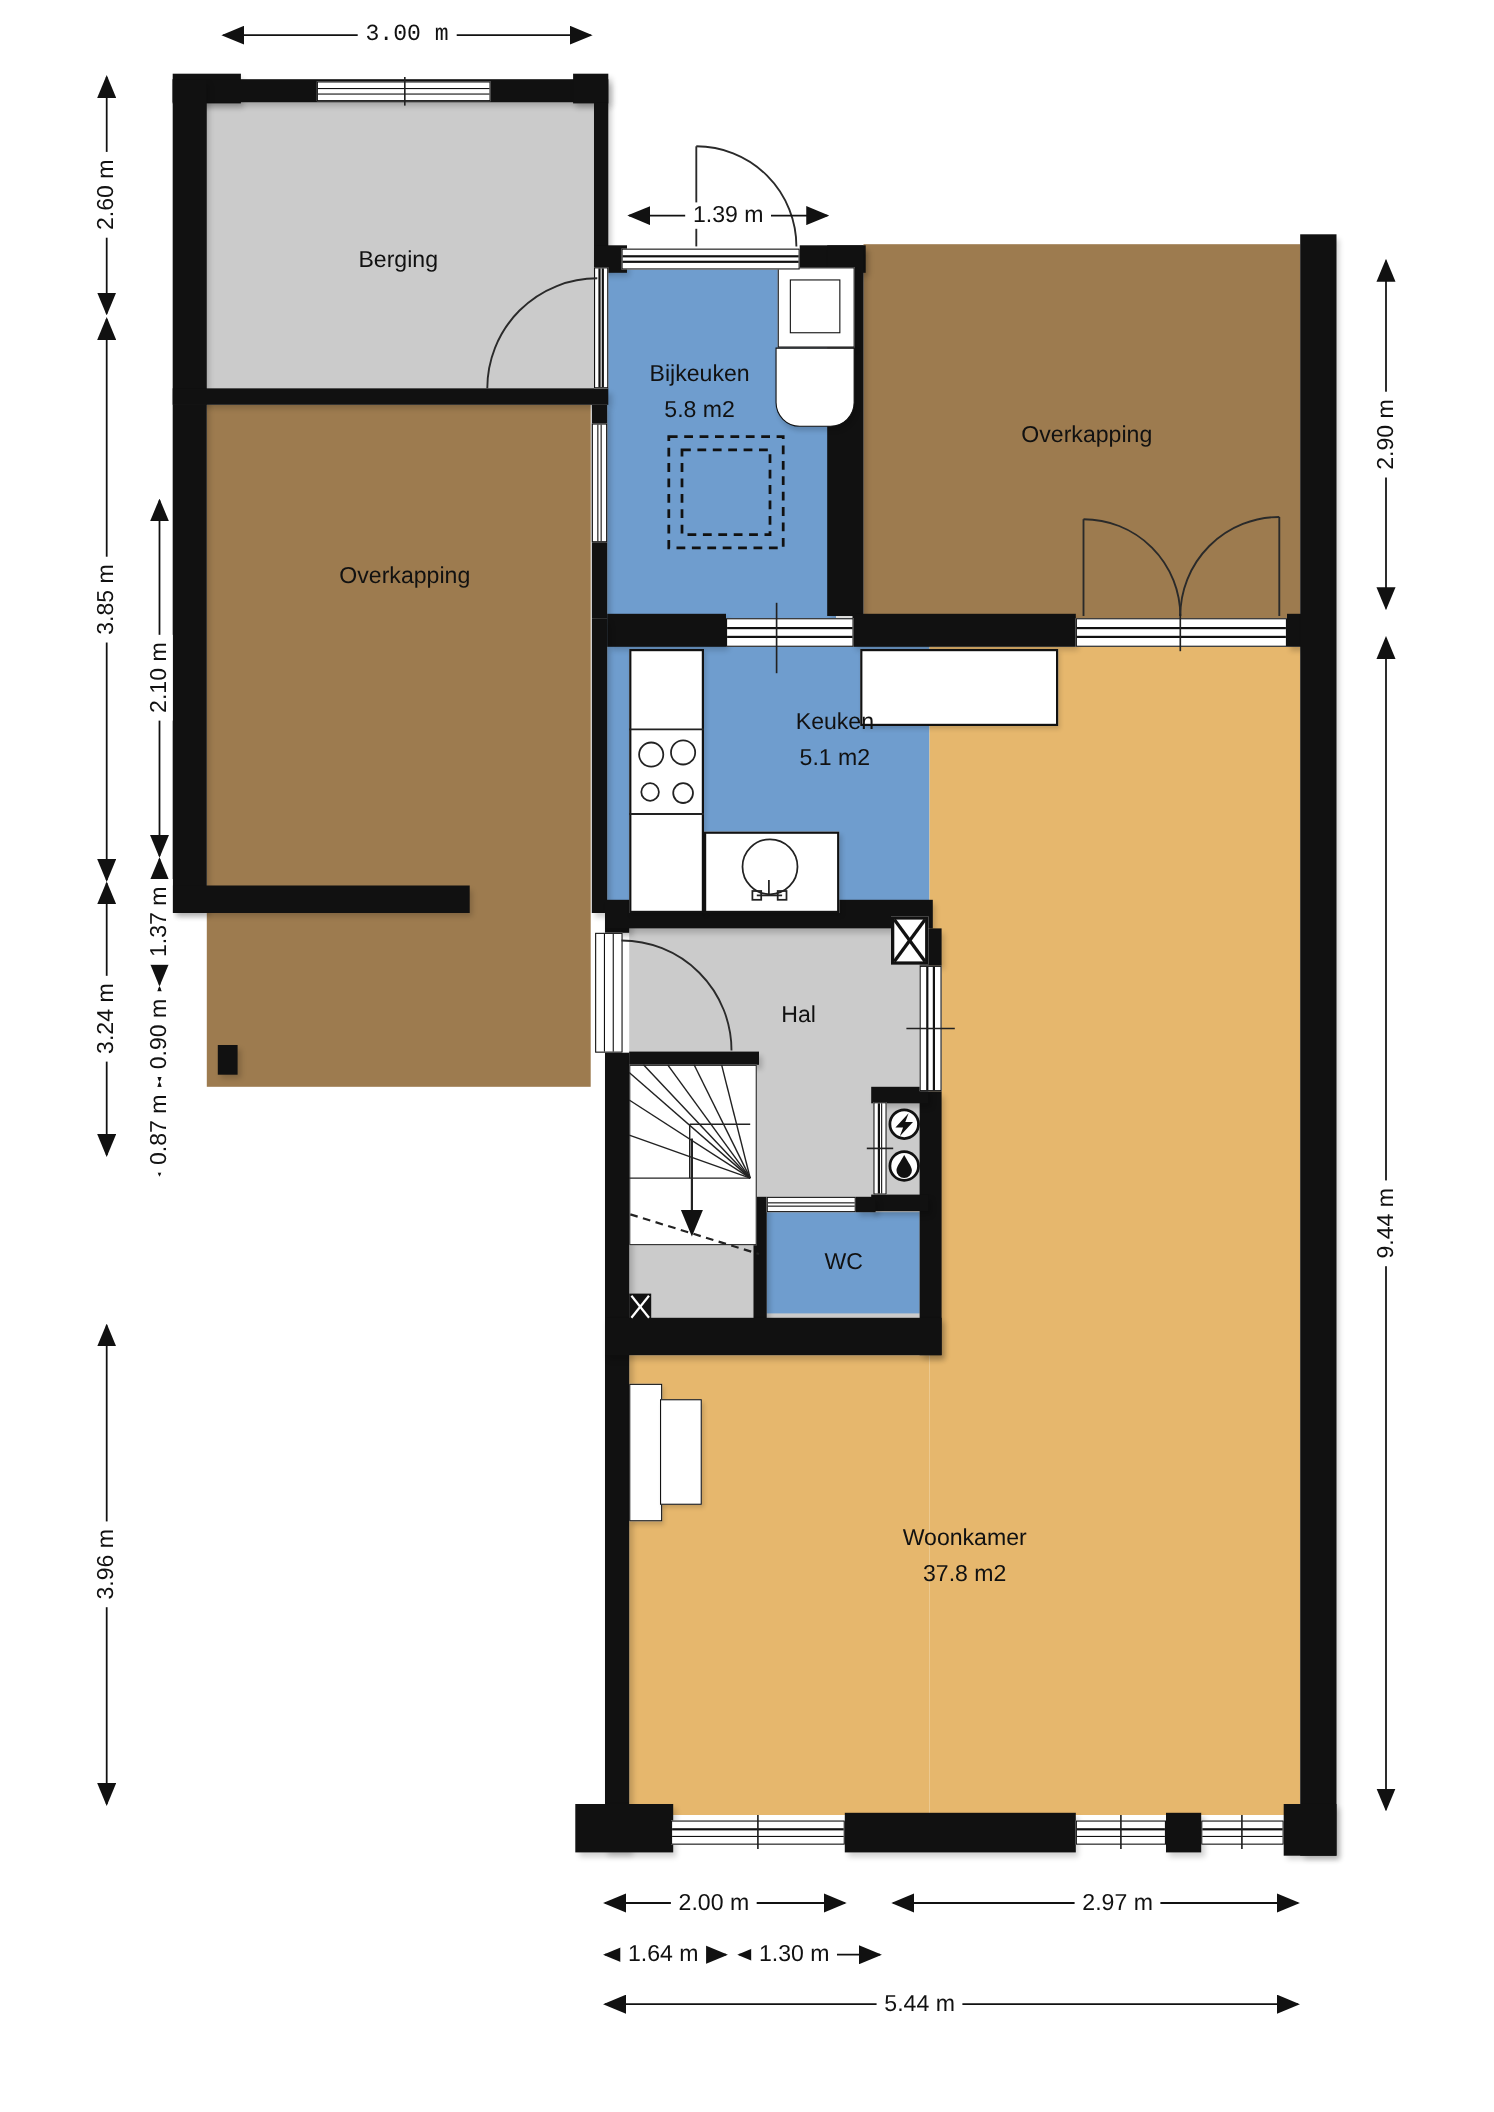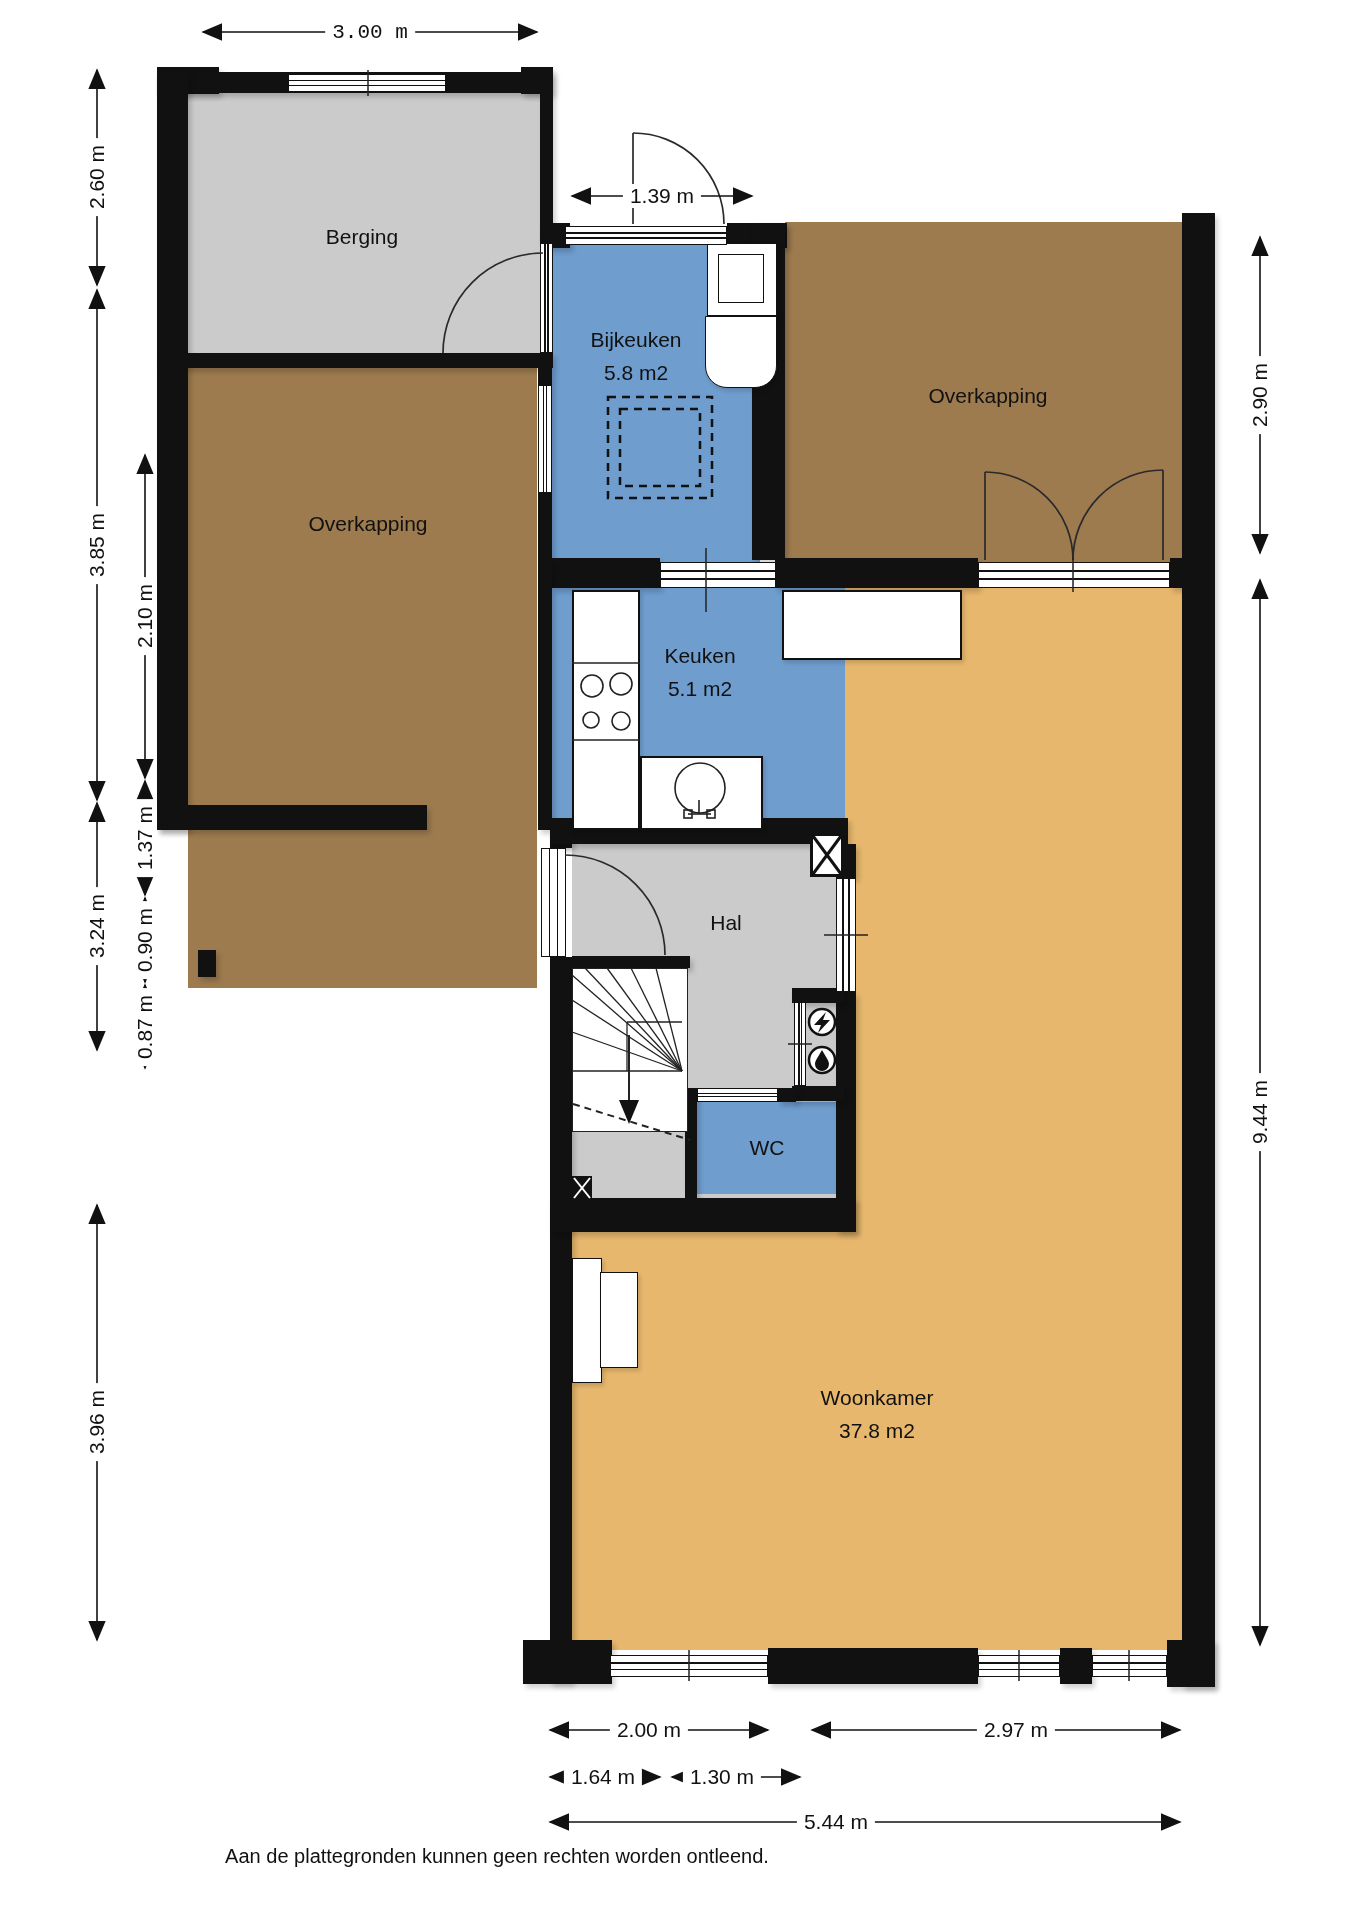--- a/index.html
+++ b/index.html
@@ -214,21 +214,21 @@
     </g>
   </svg>
 
   <div class="lbl" style="left:362px;top:237px;"><span>Berging</span></div>
   <div class="lbl" style="left:368px;top:524px;"><span>Overkapping</span></div>
   <div class="lbl" style="left:988px;top:396px;"><span>Overkapping</span></div>
   <div class="lbl" style="left:636px;top:357px;">
     <span style="display:block">Bijkeuken</span>
     <span style="display:block">5.8 m2</span>
   </div>
-  <div class="lbl" style="left:700px;top:673px;text-align:center;">
+  <div class="lbl" style="left:759px;top:673px;text-align:center;">
     <span style="display:block">Keuken</span>
     <span style="display:block">5.1 m2</span>
   </div>
   <div class="lbl" style="left:726px;top:923px;"><span>Hal</span></div>
   <div class="lbl" style="left:767px;top:1148px;"><span>WC</span></div>
   <div class="lbl" style="left:877px;top:1415px;">
     <span style="display:block">Woonkamer</span>
     <span style="display:block">37.8 m2</span>
   </div>
 
@@ -244,16 +244,15 @@
   <div class="dim vert" style="left:145px;top:1027px;">0.87 m</div>
   <div class="dim vert" style="left:1260px;top:395px;">2.90 m</div>
   <div class="dim vert" style="left:1260px;top:1112px;">9.44 m</div>
   <div class="dim" style="left:649px;top:1730px;">2.00 m</div>
   <div class="dim" style="left:1016px;top:1730px;">2.97 m</div>
   <div class="dim" style="left:603px;top:1777px;">1.64 m</div>
   <div class="dim" style="left:722px;top:1777px;">1.30 m</div>
   <div class="dim" style="left:836px;top:1822px;">5.44 m</div>
 
   <div class="footer">
-    <div>Aan de plattegronden kunnen geen rechten worden ontleend.</div>
   </div>
 
 </div>
 
 </body></html>

